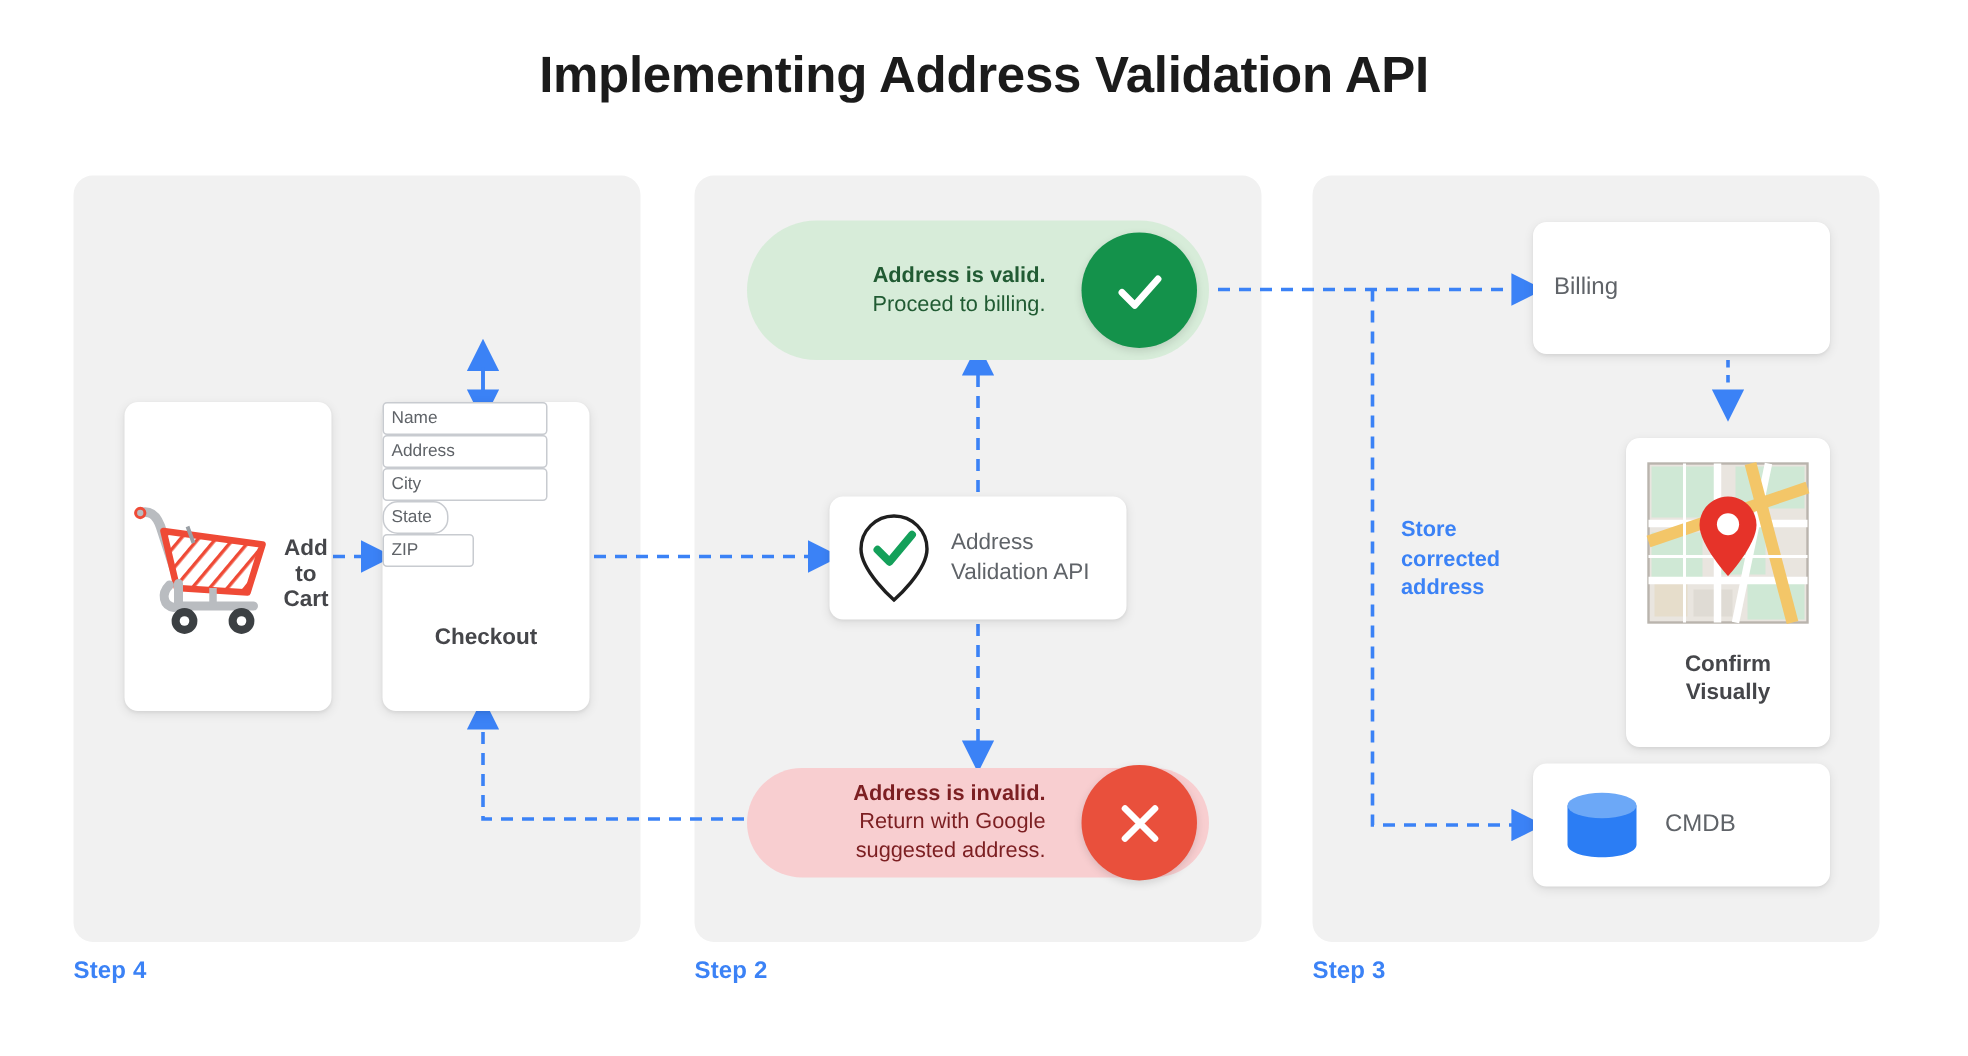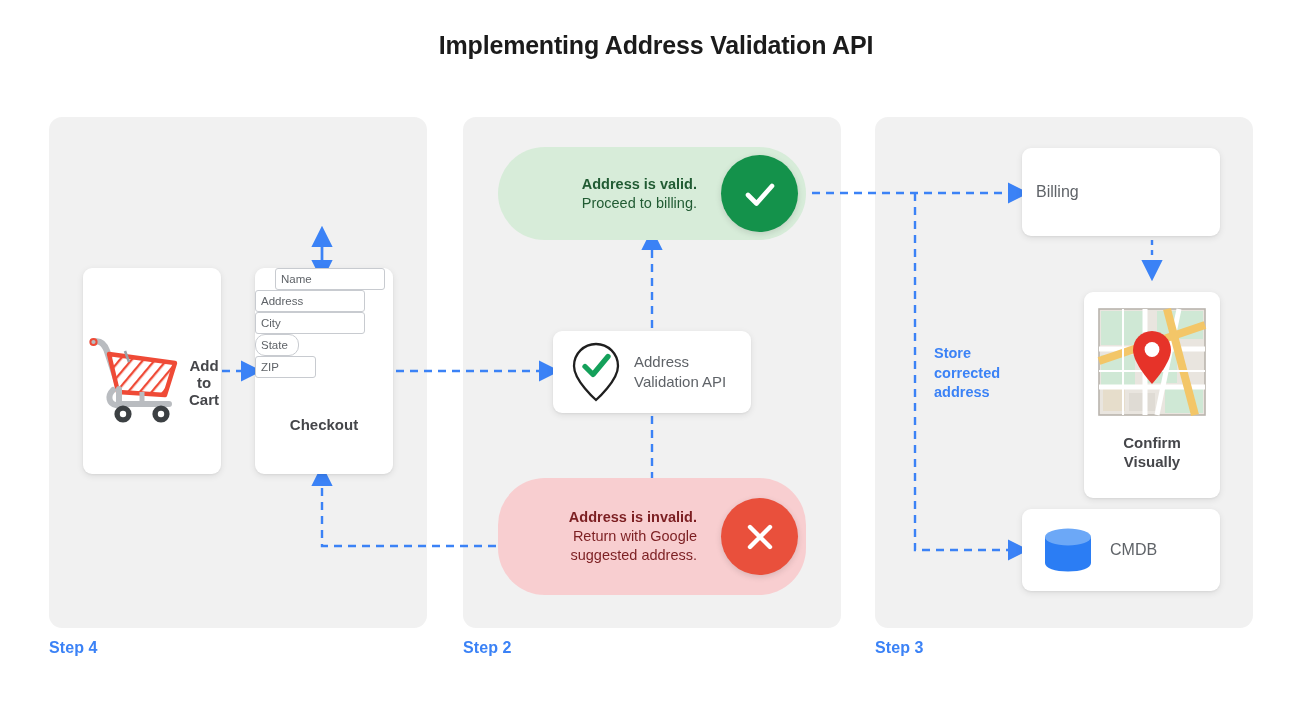--- a/index.html
+++ b/index.html
@@ -9,21 +9,21 @@
     font-family:"Liberation Sans",sans-serif;
     position:relative;
     overflow:hidden;
     -webkit-font-smoothing:antialiased;
   }
   #stage{position:absolute;left:0;top:0;width:1312px;height:704px;}
 
   .title{
     position:absolute;left:0;top:31px;width:1312px;
     text-align:center;
-    font-size:25px;font-weight:bold;color:#1b1b1b;
+    font-size:34px;font-weight:bold;color:#1b1b1b;
     letter-spacing:-0.2px;
   }
 
   
   .panel{
     position:absolute;
     background:#f1f1f1;
     border-radius:13px;
   }
   #panel1{left:49px;top:117px;width:378px;height:511px;}
@@ -61,21 +61,21 @@
   
   #cardCheckout{left:255px;top:268px;width:138px;height:206px;}
   .field{
     box-sizing:border-box;
     border:1px solid #c8cbd0;border-radius:3px;background:#fff;
     height:22px;line-height:20px;
     font-size:11.5px;color:#5f6368;
     padding:0 5px;
     display:flex;align-items:center;
   }
-  #fName{left:14px;top:18px;width:110px;margin-left:20px;}
+  #fName{left:14px;top:18px;width:110px;}
   #fAddr{left:14px;top:45px;width:110px;}
   #fCity{left:14px;top:73px;width:110px;}
   #fState{left:14px;top:100px;width:44px;border-radius:10px;}
   #fZip{left:63px;top:100px;width:61px;}
   #cardCheckout .cap{
     position:absolute;left:0;top:148px;width:138px;text-align:center;
     font-size:15px;font-weight:bold;color:#45464a;
   }
 
   
@@ -111,21 +111,21 @@
   #cardCMDB .ic{margin-left:20px;}
   #cardCMDB .lbl{margin-left:16px;}
 
   
   .pill{
     position:absolute;
     border-radius:47px;
     display:flex;align-items:center;
   }
   #pillValid{left:498px;top:147px;width:308px;height:93px;background:#d7ecd9;}
-  #pillInvalid{left:498px;top:478px;width:308px;height:117px;background:#f8ced0;}
+  #pillInvalid{left:498px;top:512px;width:308px;height:73px;background:#f8ced0;}
   .pill-text{
     flex:1;text-align:right;padding-right:24px;
     font-size:14.5px;line-height:19px;
   }
   #pillValid .pill-text{color:#215b33;}
   #pillInvalid .pill-text{color:#7c1f22;}
   .pill-text b{font-weight:bold;display:block;}
   .pill-badge{
     width:77px;height:77px;border-radius:50%;
     margin-right:8px;

